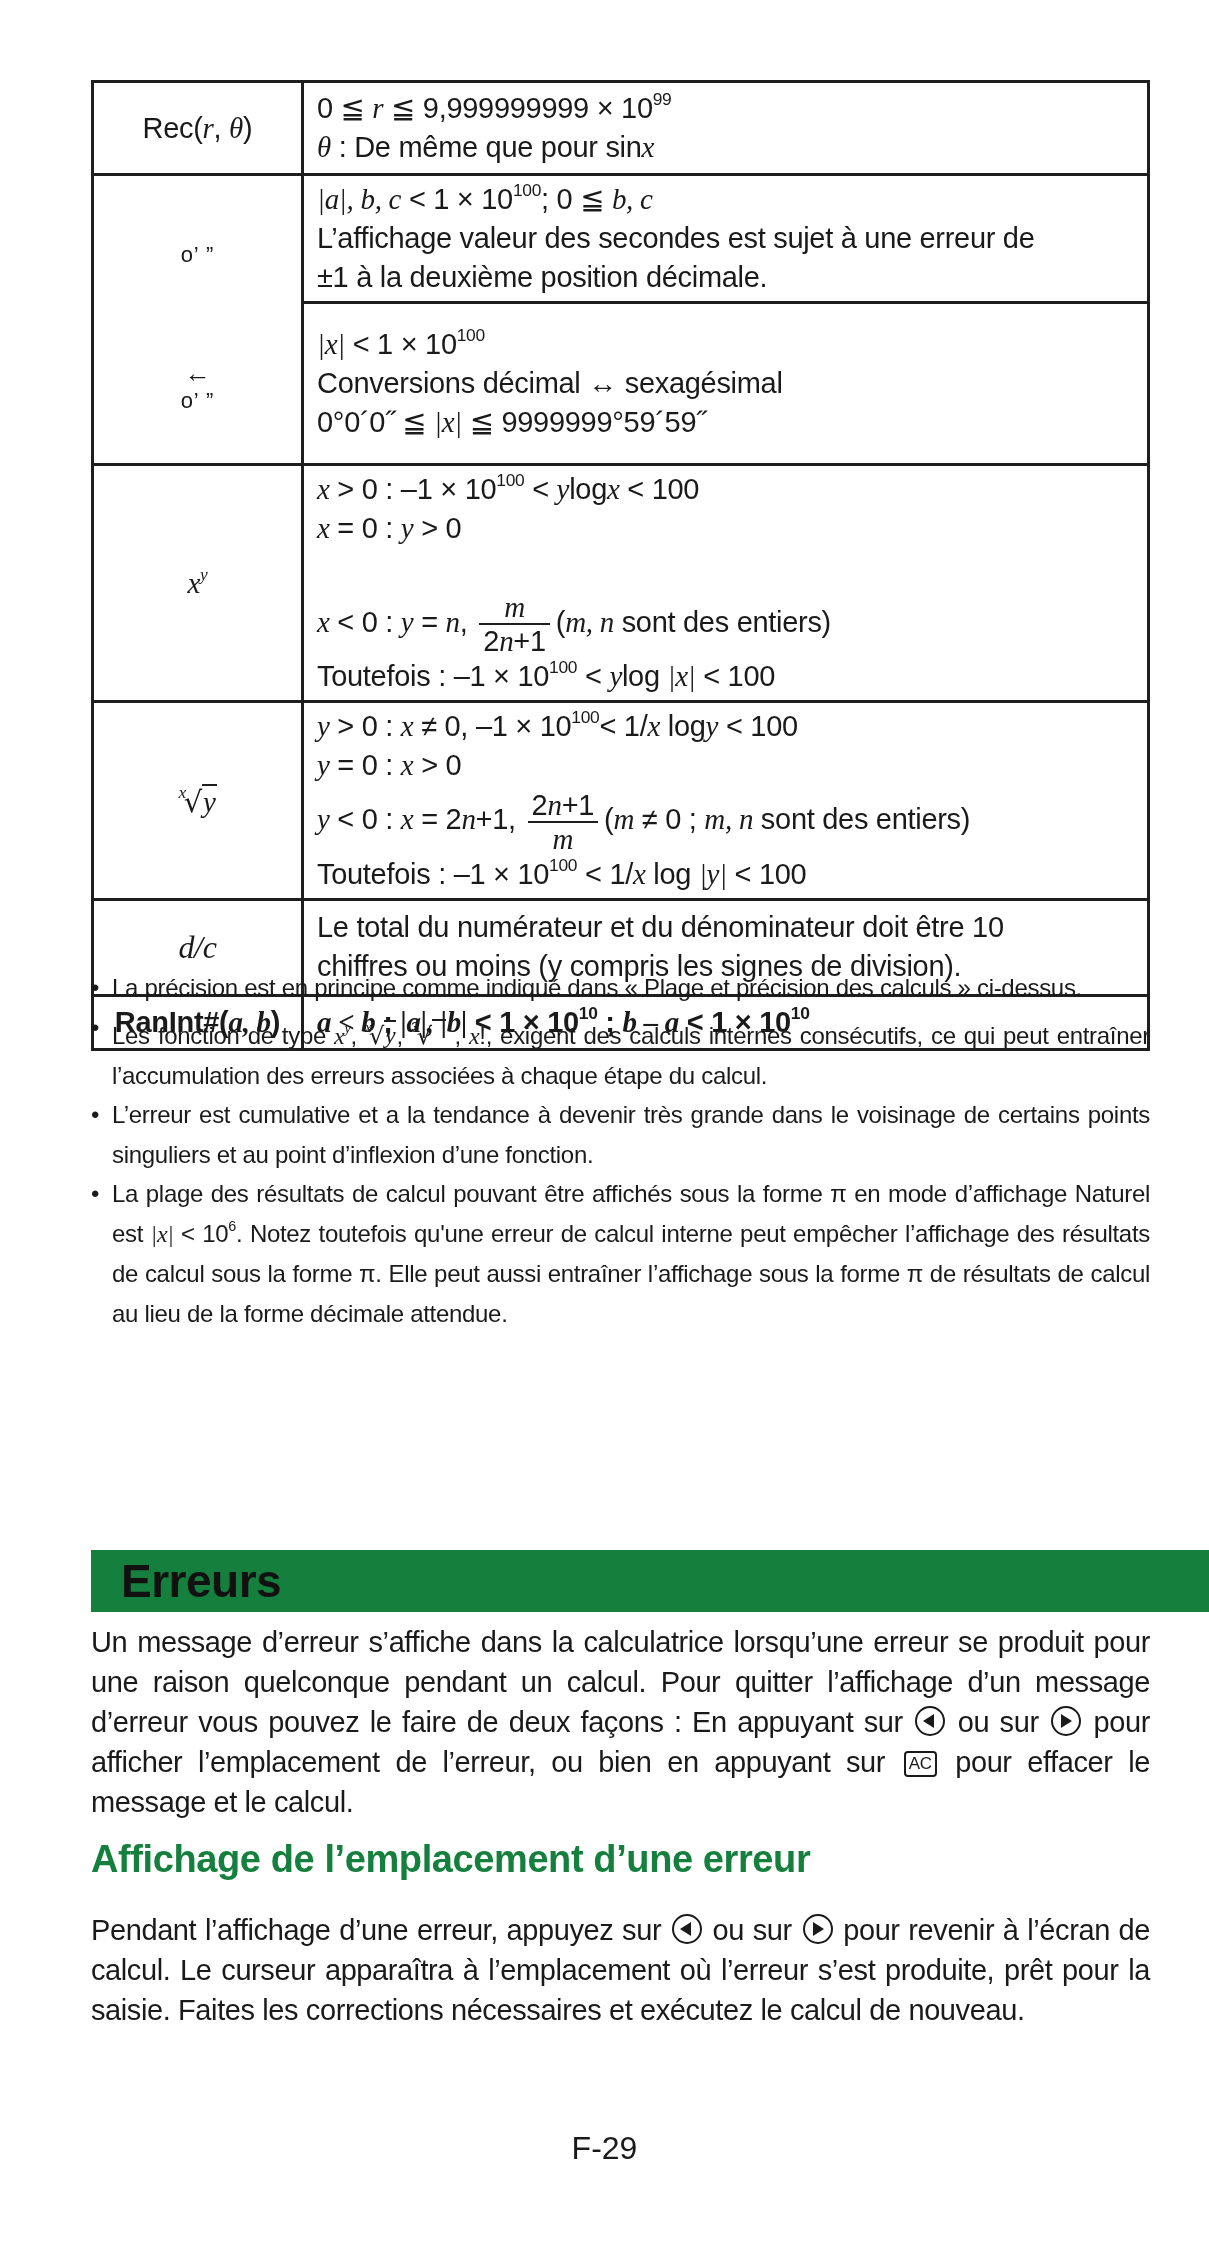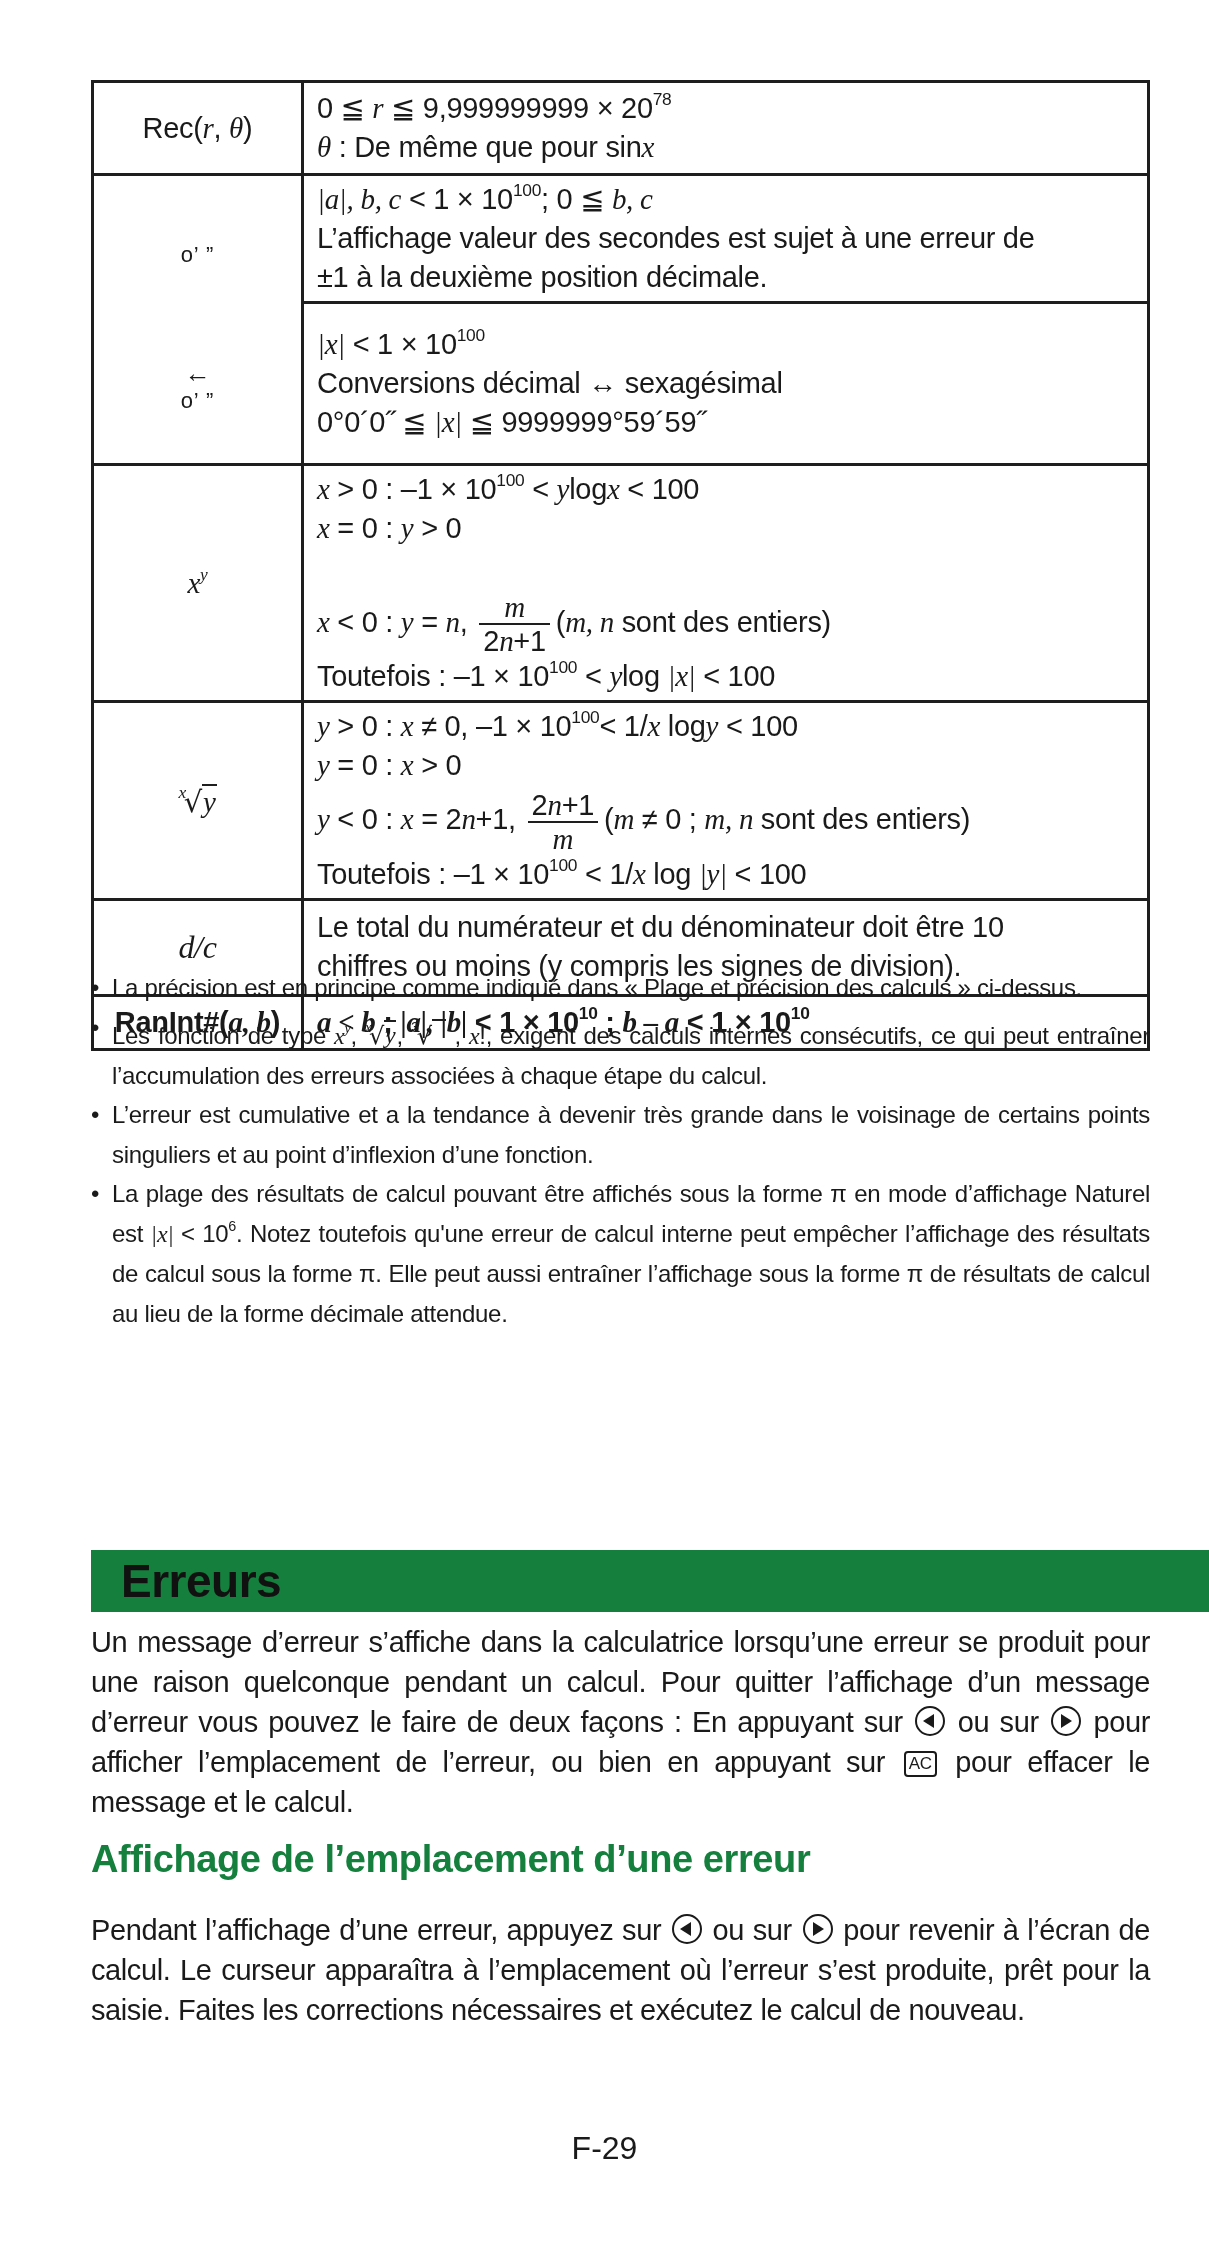--- a/index.html
+++ b/index.html
@@ -79,21 +79,21 @@
 </style>
 </head>
 <body>
 
 <table class="tbl">
 
   <tbody>
       <tr style="height:93px;">
     <td class="lc"><span>Rec(</span><span class="m">r</span><span>, </span><span class="m">θ</span><span>)</span></td>
     <td class="rc rowlines">
-      <div><span>0 ≦ </span><span class="m">r</span><span> ≦ 9,999999999 × 20</span><sup>78</sup></div>
+      <div><span>0 ≦ </span><span class="m">r</span><span> ≦ 9,999999999 × 10</span><sup>99</sup></div>
       <div><span class="m">θ</span><span> : De même que pour sin</span><span class="m">x</span></div>
     </td>
   </tr>
 
   <tr style="height:124px;">
     <td class="lc" rowspan="2" style="position:relative;">
       <div style="position:absolute; left:0; right:0; top:60px;"><span class="dms">o’ ”</span></div>
       <div style="position:absolute; left:0; right:0; top:190px;"><span class="dms-arrow">←</span><span class="dms">o’ ”</span></div>
     </td>
     <td class="rc rowlines">

